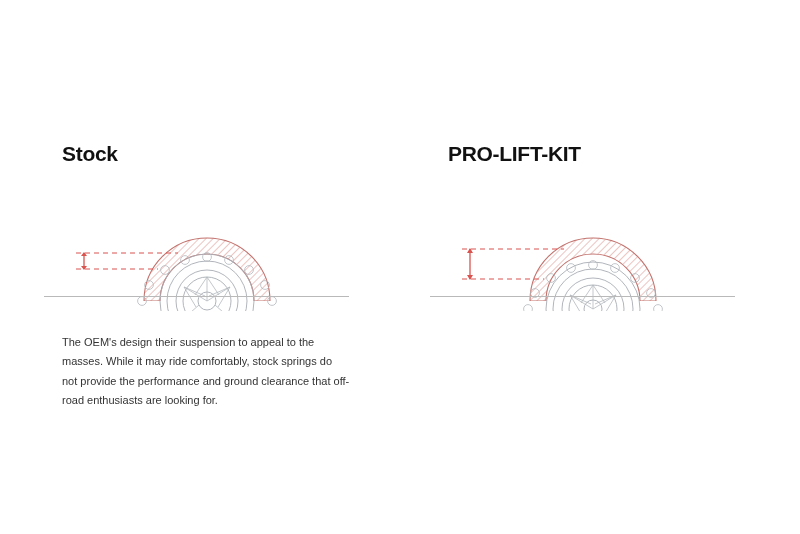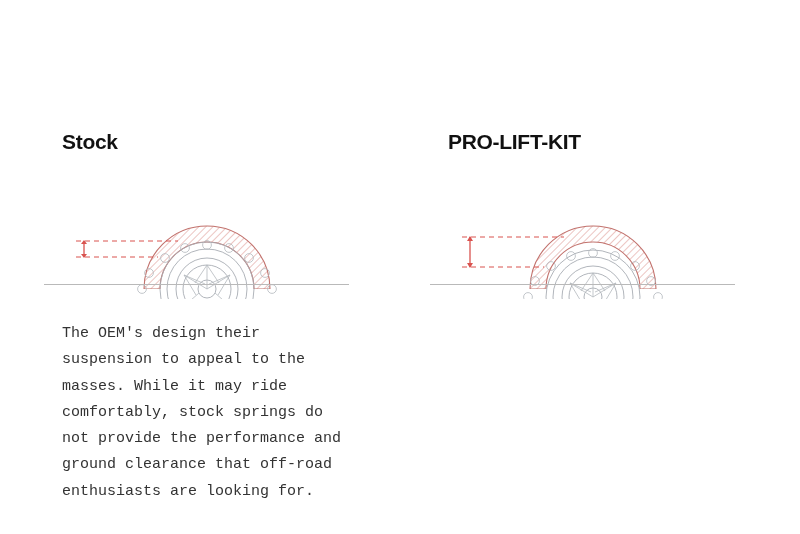--- a/index.html
+++ b/index.html
@@ -11,20 +11,21 @@
     width: 800px;
     height: 534px;
     font-family: "Liberation Sans", sans-serif;
     color: #1a1a1a;
     position: relative;
     overflow: hidden;
   }
   .canvas {
     position: absolute;
     inset: 0;
+    margin-top: 12px;
   }
   .panel {
     position: absolute;
     top: 130px;
     width: 290px;
   }
   .panel-left { left: 62px; }
   .panel-right { left: 448px; }
 
   .panel-title {
@@ -40,25 +41,24 @@
     position: relative;
     width: 290px;
     height: 120px;
   }
   .figure svg {
     display: block;
   }
 
   .panel-text {
     margin: 0;
-    font-size: 15px;
+    font-size: 11px;
     line-height: 1.75;
     color: #333333;
     width: 288px;
-    font-family: Liberation Mono, monospace;
   }
   .panel-left .panel-text { margin-top: 22px; }
   .panel-right .panel-text { margin-top: 22px; }
 
   .ground-line {
     position: absolute;
     height: 1px;
     background: #b9b9b9;
     top: 284px;
   }

